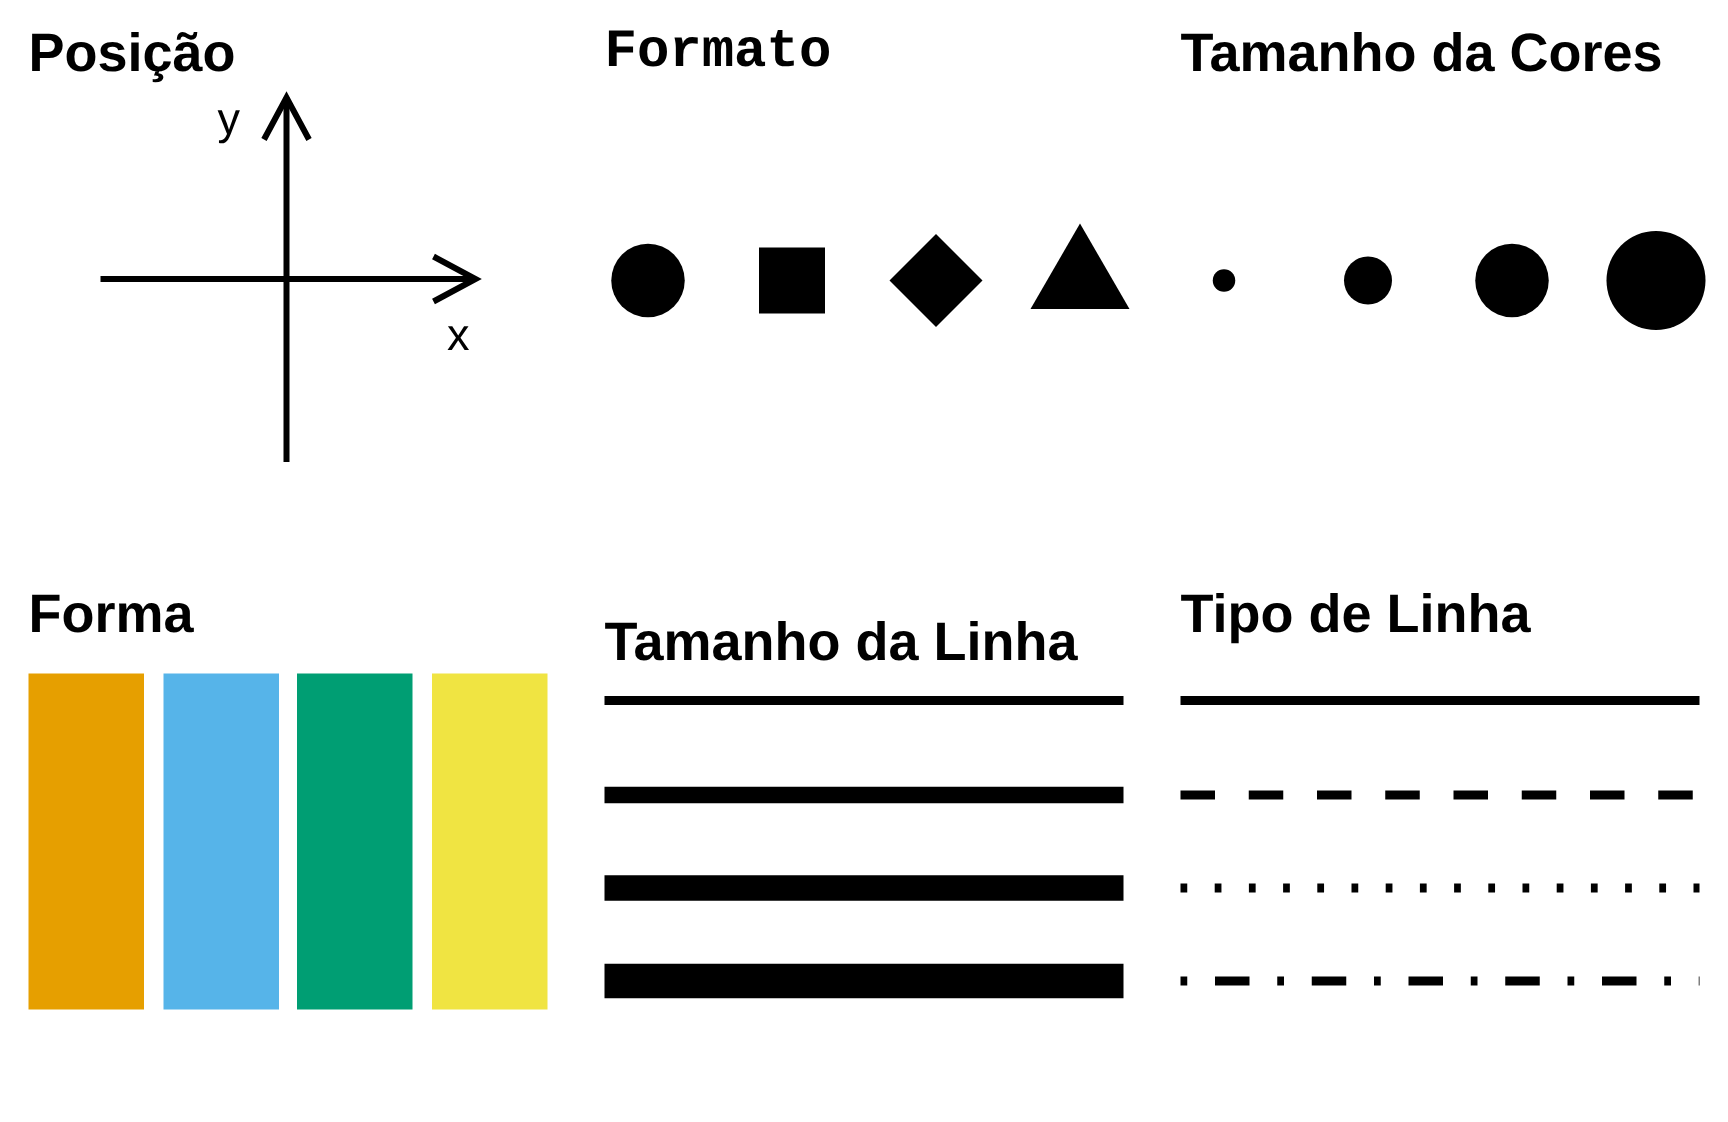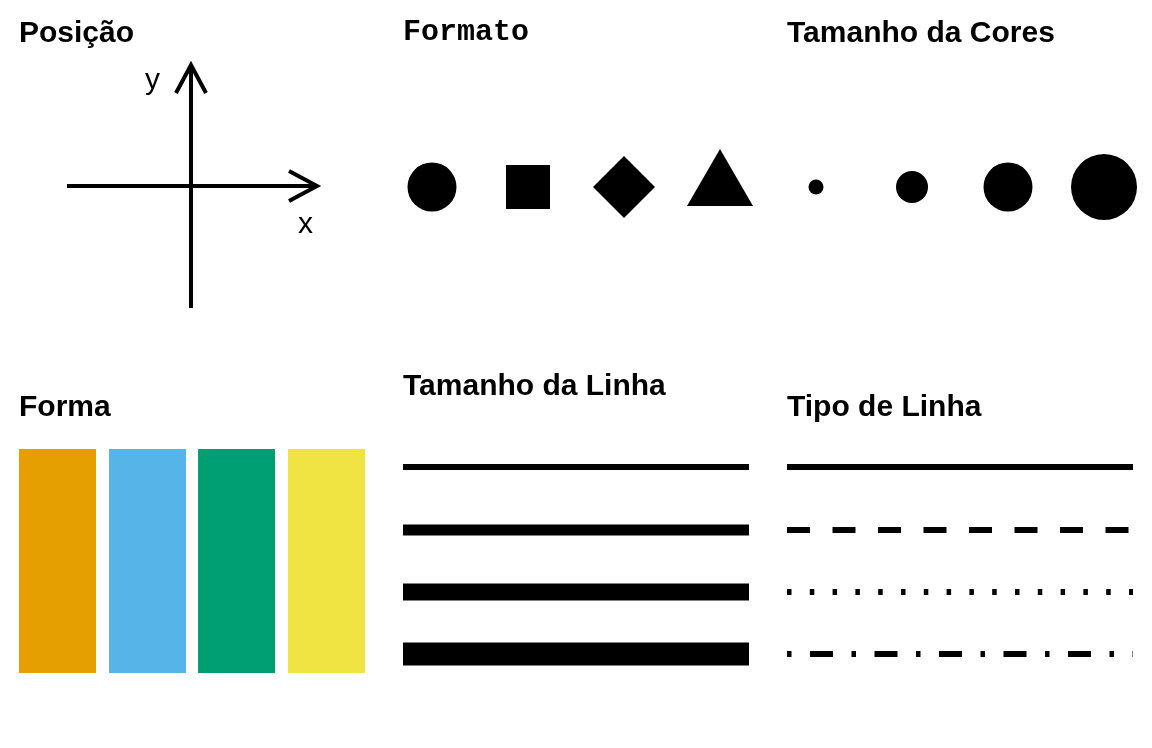--- a/index.html
+++ b/index.html
@@ -1,28 +1,28 @@
 <!DOCTYPE html>
 <html><head>
 <meta charset="utf-8">
 <style>
   html,body{margin:0;padding:0;background:#ffffff;}
   body{width:1152px;height:748px;position:relative;overflow:hidden;font-family:"Liberation Sans",sans-serif;}
-  .title{position:absolute;font-weight:bold;font-size:30px;color:#000;line-height:1;white-space:nowrap;}
+  .title{position:absolute;font-weight:bold;font-size:36px;color:#000;line-height:1;white-space:nowrap;}
   svg{position:absolute;left:0;top:0;}
   .axis-label{font-family:"Liberation Sans",sans-serif;font-size:30px;fill:#000;}
 </style>
 </head>
 <body>
 
 <div class="title" style="left:19px;top:17px;">Posição</div>
 <div class="title" style="left:403px;top:17px;font-family:Liberation Mono, monospace;">Formato</div>
 <div class="title" style="left:787px;top:17px;">Tamanho da Cores</div>
 <div class="title" style="left:19px;top:391px;">Forma</div>
-<div class="title" style="left:403px;top:370px;">Tamanho da Linha</div>
+<div class="title" style="left:403px;top:410px;">Tamanho da Linha</div>
 <div class="title" style="left:787px;top:391px;text-align:center;">Tipo de Linha</div>
 
 <svg width="1152" height="748" viewBox="0 0 1152 748">
 
   <g stroke="#000" stroke-width="4" fill="none" stroke-linecap="butt">
     <line x1="67" y1="186" x2="317" y2="186"></line>
     <polyline points="289,171 317,186 289,201"></polyline>
     <line x1="191" y1="308" x2="191" y2="65"></line>
     <polyline points="176,93 191,65 206,93"></polyline>
   </g>

